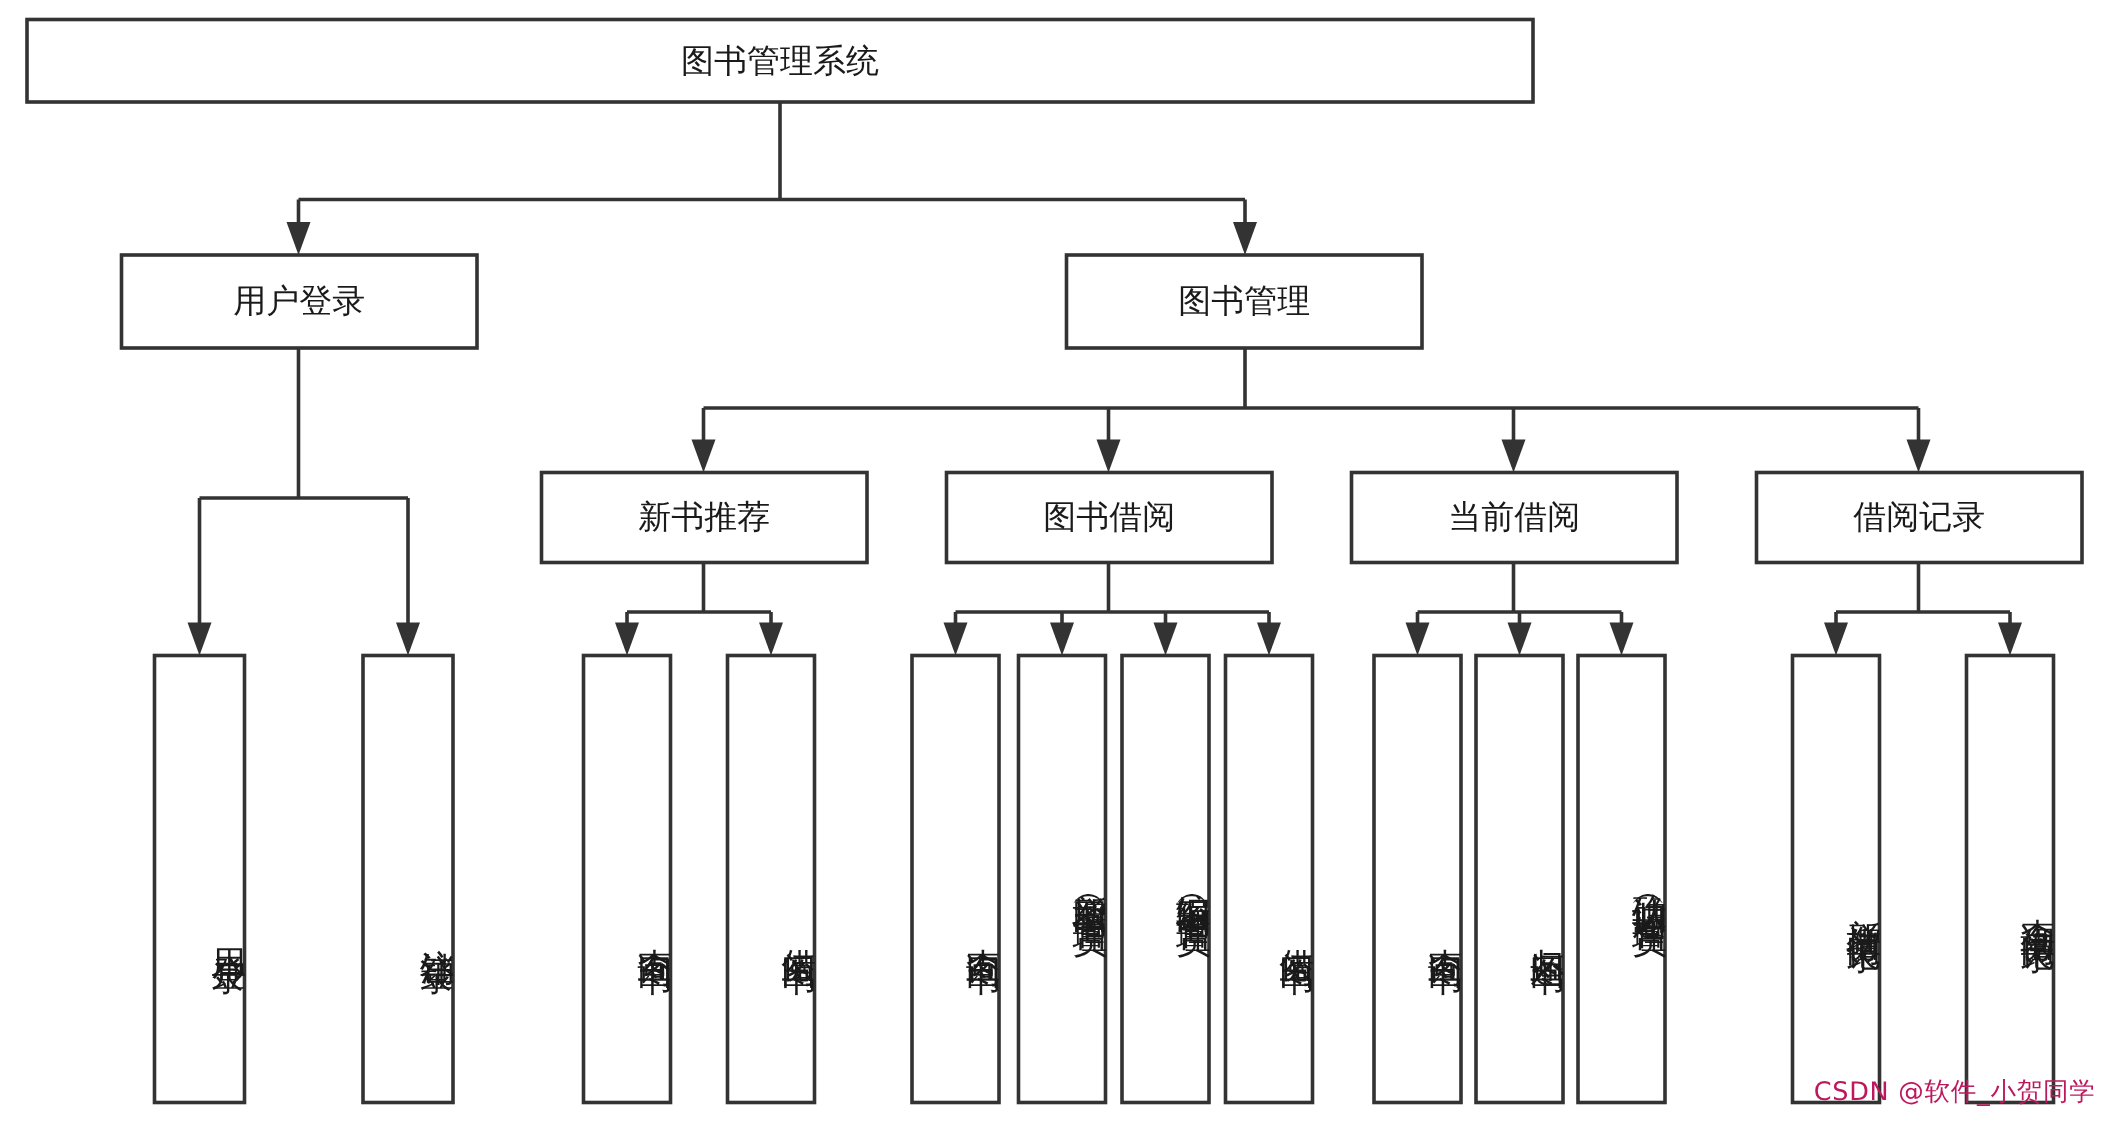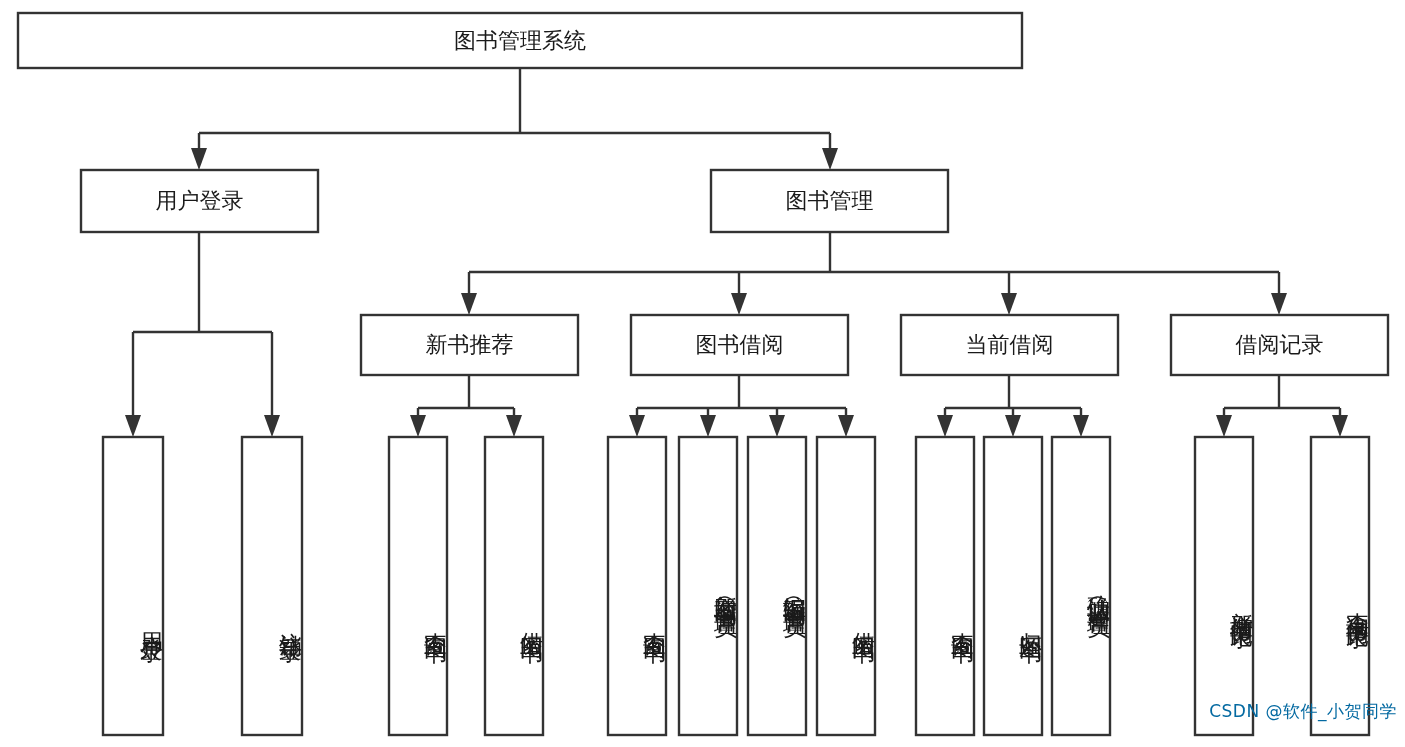--- a/index.html
+++ b/index.html
@@ -44,24 +44,24 @@
   .node-label-h {
     font-family: "DejaVu Sans", "Liberation Sans", sans-serif;
     font-size: 22px;
     fill: #1a1a1a;
     text-anchor: middle;
     dominant-baseline: middle;
   }
   .watermark {
     position: absolute;
     right: 8px;
-    bottom: 24px;
+    bottom: 8px;
     font-family: "DejaVu Sans", "Liberation Sans", sans-serif;
     font-size: 17px;
-    color: #0369a1;
+    color: #be185d;
     white-space: nowrap;
     letter-spacing: 0.5px;
     pointer-events: none;
   }
   
   .leaf-text {
     position: absolute;
     writing-mode: vertical-rl;
     text-orientation: upright;
     font-family: "DejaVu Sans", "Liberation Sans", sans-serif;

